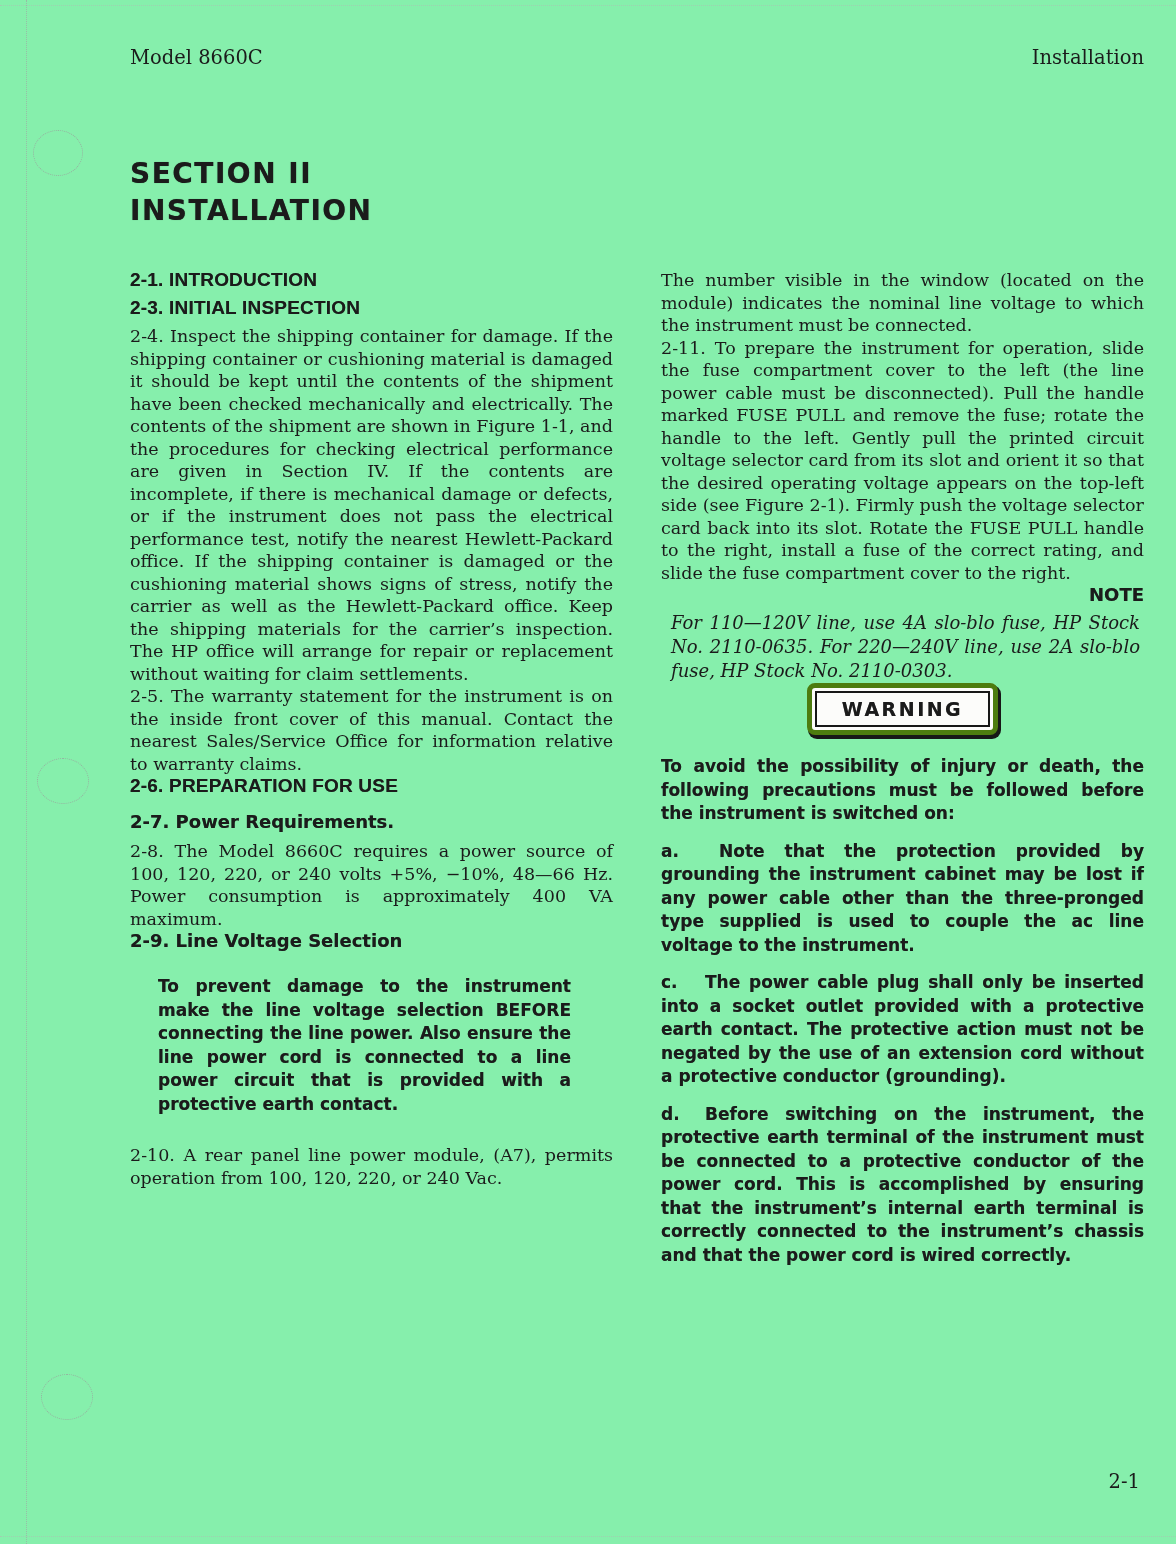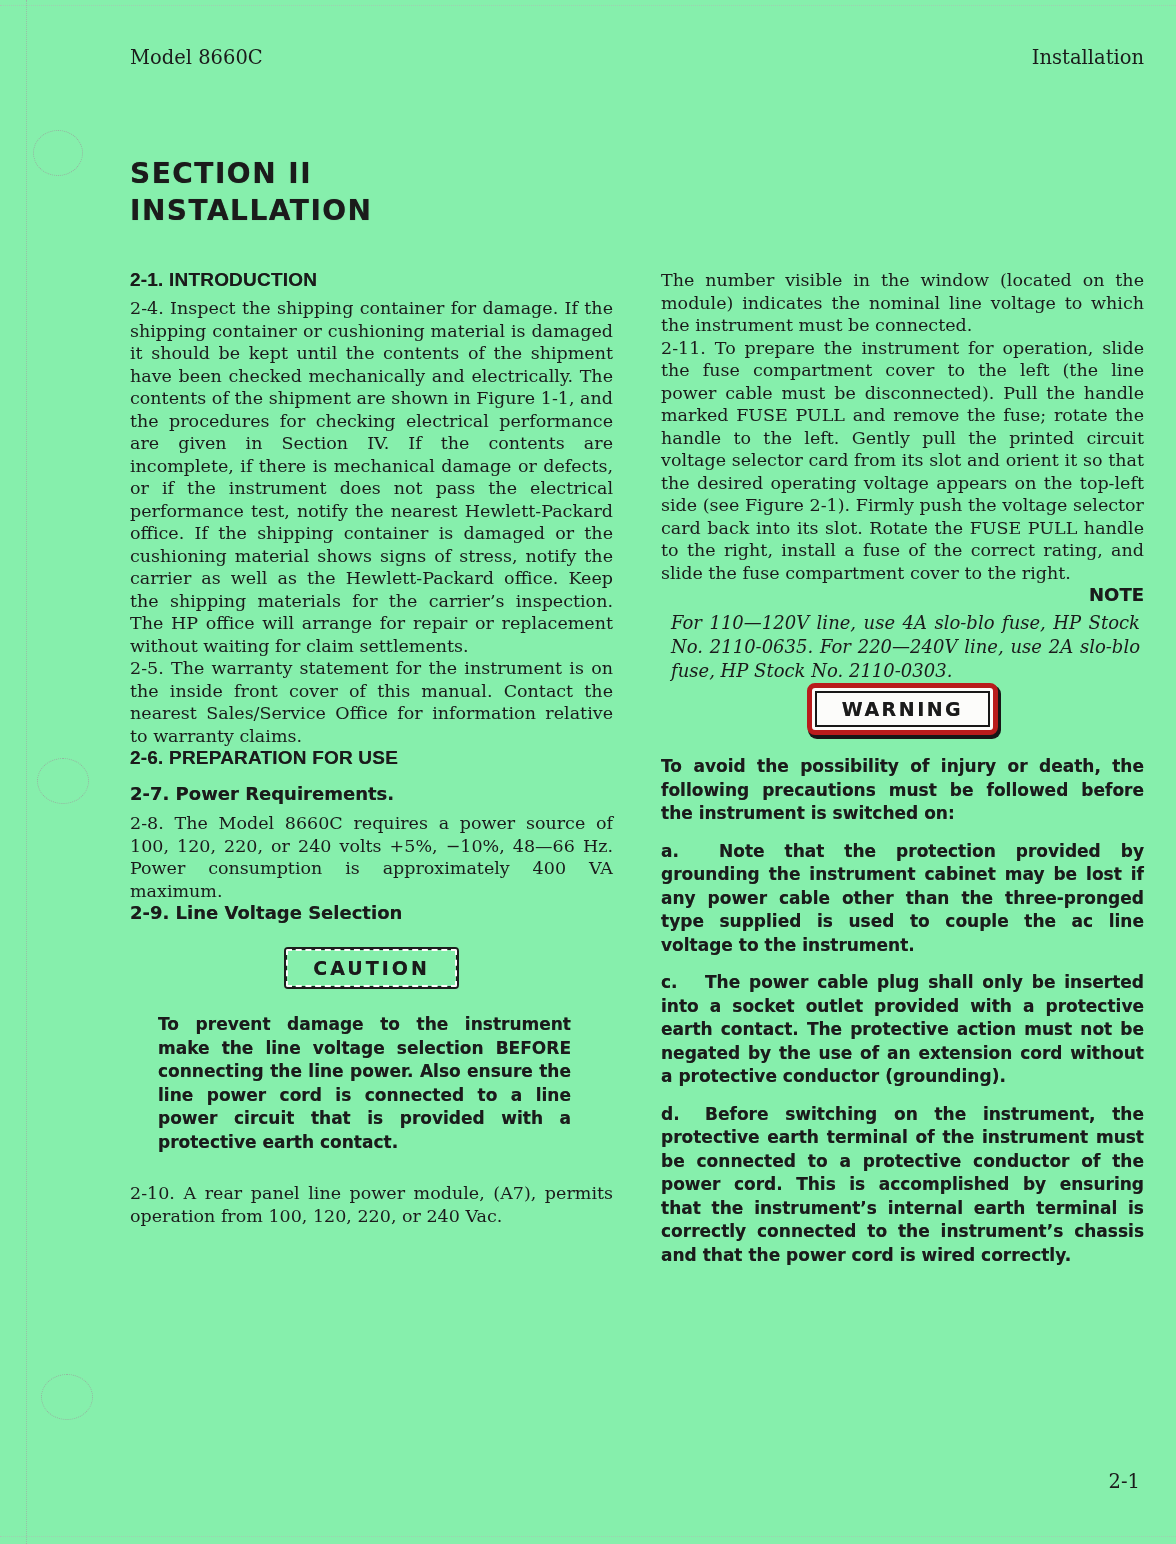--- a/index.html
+++ b/index.html
@@ -52,21 +52,21 @@
     border:3px solid #1d1d1d; border-radius:4px;
     outline:2px dashed #fcfcfa; outline-offset:-4px;
     padding:7px 26px;
     font-family:"DejaVu Sans", sans-serif; font-weight:bold;
     font-size:19px; letter-spacing:3px;
     text-shadow:0 0 .6px rgba(0,0,0,.55); }
   .caution-para { padding-left:28px; padding-right:42px; }
 
   
   .warning-stamp-outer { width:fit-content; margin:0 auto 20px auto;
-    border:5px solid #b91c1c; border-radius:8px; padding:3px;
+    border:5px solid #4d7c0f; border-radius:8px; padding:3px;
     box-shadow:2px 3px 0 1px #171717; background:#fcfcfa; }
   .warning-stamp-inner { border:2px solid #171717; padding:5px 25px;
     font-family:"DejaVu Sans", sans-serif; font-weight:bold;
     font-size:19px; letter-spacing:2.5px;
     text-shadow:0 0 .6px rgba(0,0,0,.55); }
 
   .note-heading { text-align:right; font-family:"DejaVu Sans", sans-serif;
     font-weight:bold; font-size:18px; margin:0 0 6px 0;
     text-shadow:0 0 .5px rgba(0,0,0,.5); }
   .note-para { font-style:italic; font-size:18px; line-height:24px;
@@ -101,32 +101,32 @@
     <div class="section-title">
       <div>SECTION II</div>
       <div>INSTALLATION</div>
     </div>
 
     <div class="cols">
 
       <div class="col">
         <div class="h-major">2-1. INTRODUCTION</div>
 
+        <div class="h-major">2-3. INITIAL INSPECTION</div>
         <p class="body mb30">2-4. Inspect the shipping container for damage. If the shipping container or cushioning material is damaged it should be kept until the contents of the shipment have been checked mechanically and electrically. The contents of the shipment are shown in Figure 1-1, and the procedures for checking electrical performance are given in Section IV. If the contents are incomplete, if there is mechanical damage or defects, or if the instrument does not pass the electrical performance test, notify the nearest Hewlett-Packard office. If the shipping container is damaged or the cushioning material shows signs of stress, notify the carrier as well as the Hewlett-Packard office. Keep the shipping materials for the carrier’s inspection. The HP office will arrange for repair or replacement without waiting for claim settlements.</p>
 
         <p class="body mb52">2-5. The warranty statement for the instrument is on the inside front cover of this manual. Contact the nearest Sales/Service Office for information relative to warranty claims.</p>
 
         <div class="h-major mb14">2-6. PREPARATION FOR USE</div>
 
         <div class="h-minor">2-7. Power Requirements.</div>
         <p class="body mb26">2-8. The Model 8660C requires a power source of 100, 120, 220, or 240 volts +5%, −10%, 48—66 Hz. Power consumption is approximately 400 VA maximum.</p>
 
         <div class="h-minor mb24">2-9. Line Voltage Selection</div>
 
-        <div class="caution-stamp">CAUTION</div>
         <p class="sans-bold caution-para mb28">To prevent damage to the instrument make the line voltage selection BEFORE connecting the line power. Also ensure the line power cord is connected to a line power circuit that is provided with a protective earth contact.</p>
 
         <p class="body">2-10. A rear panel line power module, (A7), permits operation from 100, 120, 220, or 240 Vac.</p>
       </div>
 
       <div class="col">
         <p class="body mb18">The number visible in the window (located on the module) indicates the nominal line voltage to which the instrument must be connected.</p>
         <p class="body mb40">2-11. To prepare the instrument for operation, slide the fuse compartment cover to the left (the line power cable must be disconnected). Pull the handle marked FUSE PULL and remove the fuse; rotate the handle to the left. Gently pull the printed circuit voltage selector card from its slot and orient it so that the desired operating voltage appears on the top-left side (see Figure 2-1). Firmly push the voltage selector card back into its slot. Rotate the FUSE PULL handle to the right, install a fuse of the correct rating, and slide the fuse compartment cover to the right.</p>
 
         <div class="note-heading">NOTE</div>

